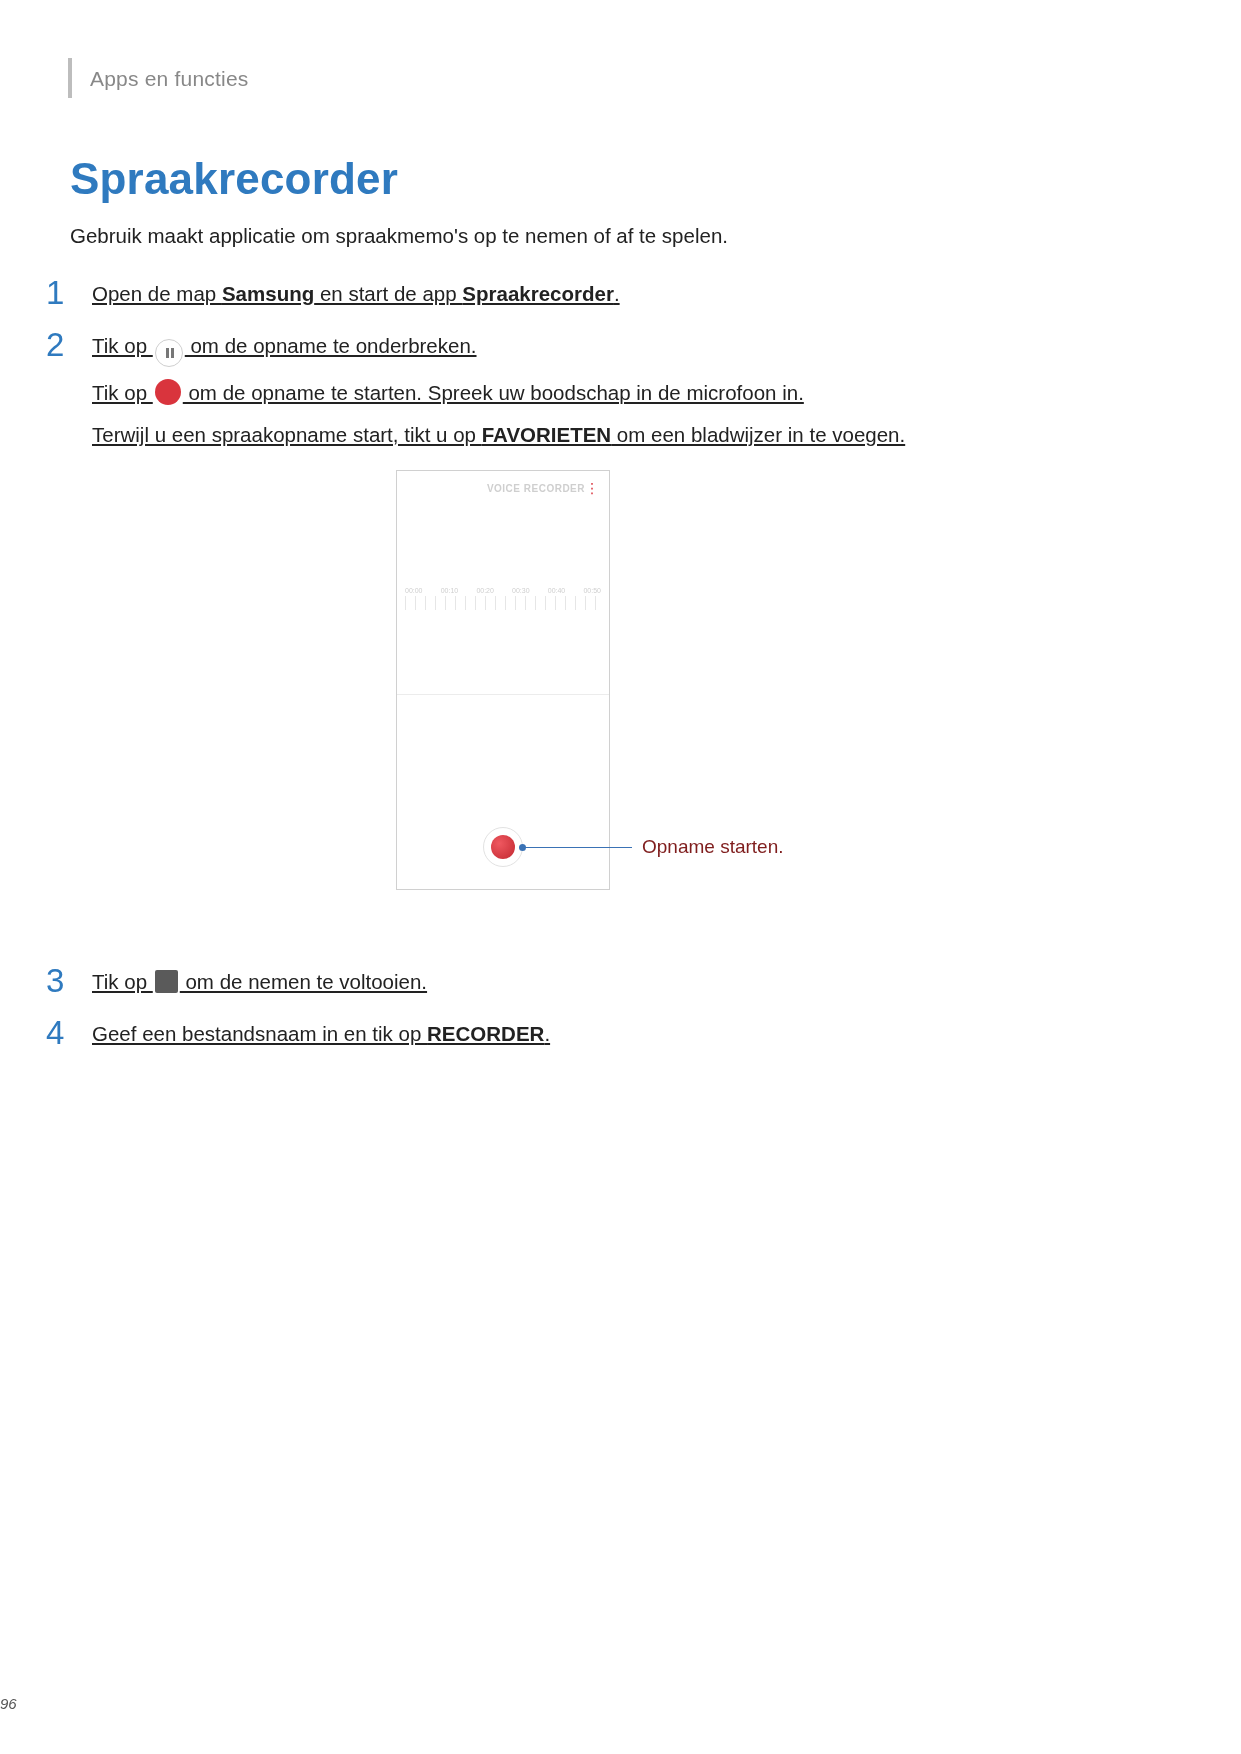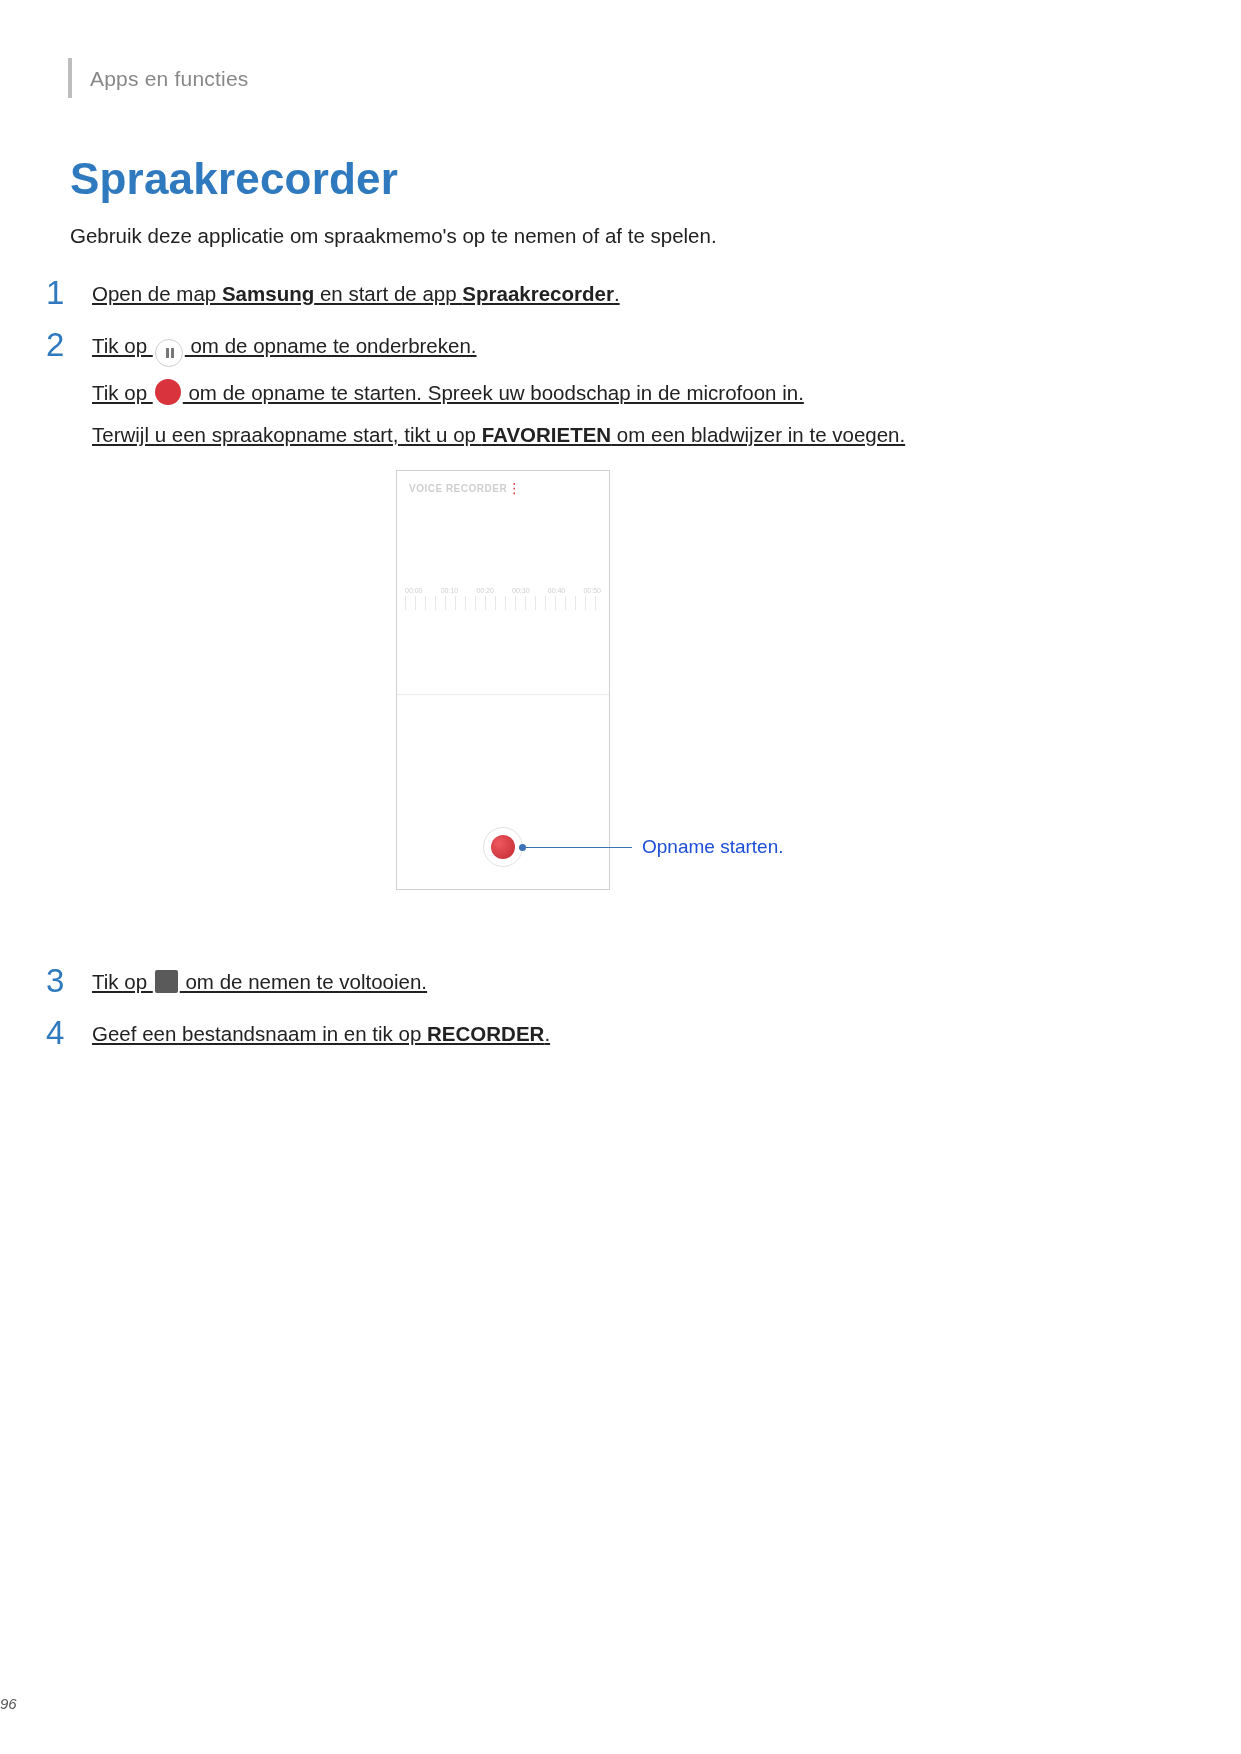--- a/index.html
+++ b/index.html
@@ -136,21 +136,21 @@
     width: 212px;
     height: 418px;
     border: 1px solid #d0d0d0;
     background: #ffffff;
     display: flex;
     flex-direction: column;
   }
   .phone-header {
     display: flex;
     align-items: center;
-    justify-content: flex-start;
+    justify-content: flex-end;
     padding: 10px 10px 6px 12px;
   }
   .phone-title {
     font-size: 10px;
     font-weight: 700;
     color: #cfcfcf;
     letter-spacing: 0.5px;
     filter: blur(0.6px);
   }
   .phone-more {
@@ -217,21 +217,21 @@
     width: 7px;
     height: 7px;
     border-radius: 50%;
     background: #3a72b5;
   }
   .callout-text {
     position: absolute;
     left: 596px;
     top: 366px;
     font-size: 19px;
-    color: #1d4ed8;
+    color: #7f1d1d;
   }
 
   .page-number {
     position: absolute;
     bottom: 42px;
     left: 0;
     width: 100%;
     text-align: left;
     font-size: 15px;
     color: #555;
@@ -243,21 +243,21 @@
 
 <div class="page">
 
   <div class="header-bar">
     <div class="header-rule"></div>
     <div class="header-text">Apps en functies</div>
   </div>
 
   <h1 class="title">Spraakrecorder</h1>
 
-  <p class="intro">Gebruik deze applicatie om spraakmemo's op te nemen of af te spelen.</p>
+  <p class="intro">Gebruik maakt applicatie om spraakmemo's op te nemen of af te spelen.</p>
 
   <div class="steps">
 
     <div class="step">
       <div class="step-num">1</div>
       <div class="step-body">
         <p>
           <span>Open de map </span><span class="b">Samsung</span><span> en start de app </span><span class="b">Spraakrecorder</span><span>.</span>
         </p>
       </div>

